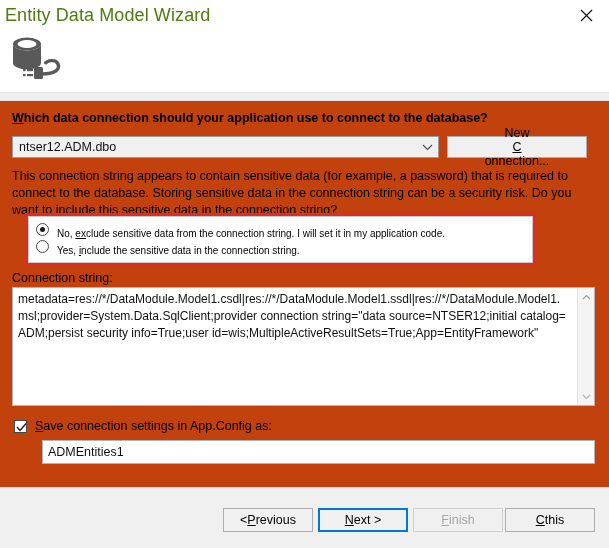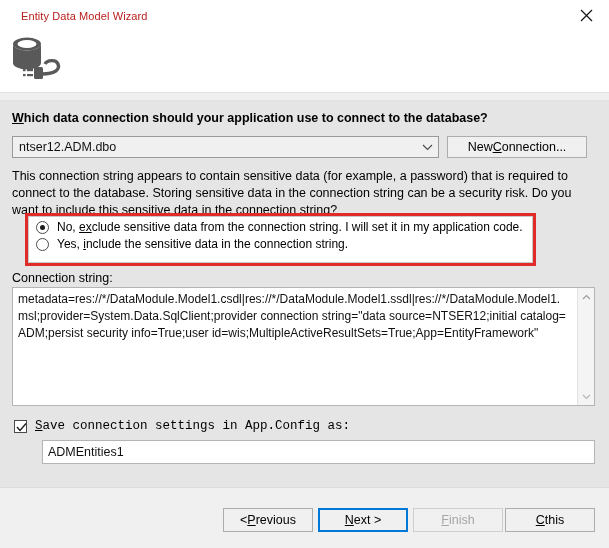--- a/index.html
+++ b/index.html
@@ -20,23 +20,23 @@
   
   #titlebar {
     position: absolute;
     left: 0; top: 0;
     width: 609px; height: 31px;
     background: #ffffff;
     display: flex;
     align-items: center;
   }
   #title-text {
-    margin-left: 21px;
-    font-size: 11px;
-    color: #b91c1c;
+    margin-left: 5px;
+    font-size: 18px;
+    color: #4d7c0f;
     letter-spacing: 0.1px;
   }
   #close-btn {
     position: absolute;
     right: 0; top: 0;
     width: 45px; height: 31px;
     display: flex; align-items: center; justify-content: center;
     cursor: default;
   }
   #close-btn svg { display: block; }
@@ -78,21 +78,21 @@
     left: 0; top: 100px;
     width: 609px; height: 1px;
     background: #e2e2e2;
   }
 
   
   #body-area {
     position: absolute;
     left: 0; top: 101px;
     width: 609px; height: 386px;
-    background: #e5e5e5;
+    background: #c2410c;
   }
 
   .field-label {
     position: absolute;
     font-size: 12.5px;
     color: #000;
   }
   .accel { text-decoration: underline; }
 
   #q-label {
@@ -129,20 +129,21 @@
     position: absolute;
     left: 447px; top: 35px;
     width: 140px; height: 22px;
     border: 1px solid #adadad;
     background: #f0f0f0;
     box-sizing: border-box;
     display: flex; align-items: center; justify-content: center;
     font-size: 12.5px;
     color: #000;
     cursor: default;
+    flex-direction: column;
   }
 
   #sensitive-note {
     position: absolute;
     left: 12px; top: 67px;
     width: 583px;
     font-size: 12.5px;
     line-height: 17px;
     color: #000;
   }
@@ -186,23 +187,24 @@
   .radio-mark.checked::after {
     content: "";
     position: absolute;
     left: 3px; top: 3px;
     width: 5px; height: 5px;
     border-radius: 50%;
     background: #1b1b1b;
   }
   .radio-label {
     margin-left: 8px;
-    font-size: 12px;
+    font-size: 10px;
     color: #000;
     white-space: nowrap;
+    margin-top: 8px;
   }
 
   #conn-string-label {
     left: 12px; top: 170px;
   }
 
   #conn-string-box {
     position: absolute;
     left: 12px; top: 186px;
     width: 583px; height: 119px;
@@ -238,21 +240,20 @@
   }
   .sb-arrow.up { top: 0; }
   .sb-arrow.down { bottom: 0; }
 
   
   #save-check-row {
     position: absolute;
     left: 14px; top: 318px;
     display: flex; align-items: center;
     cursor: default;
-    font-family: Liberation Mono, monospace;
   }
   #save-check-box {
     width: 13px; height: 13px;
     border: 1px solid #4a4a4a;
     background: #fff;
     box-sizing: border-box;
     position: relative;
     flex: none;
   }
   #save-check-box svg { position: absolute; left: 1px; top: 1px; }

